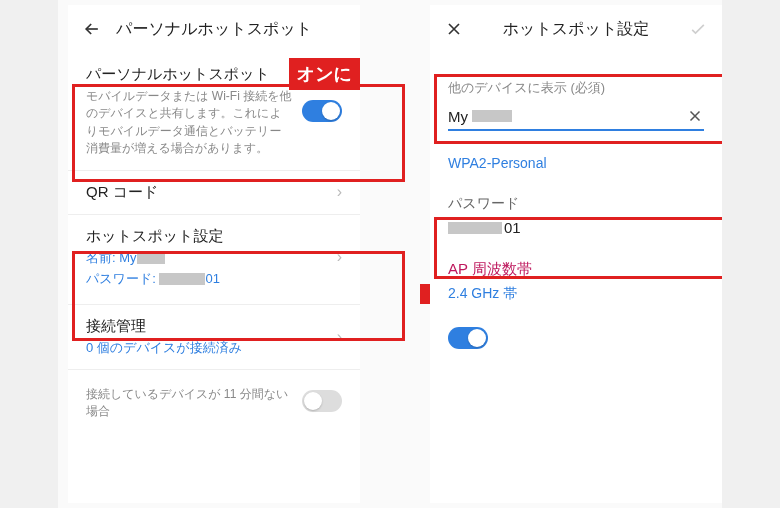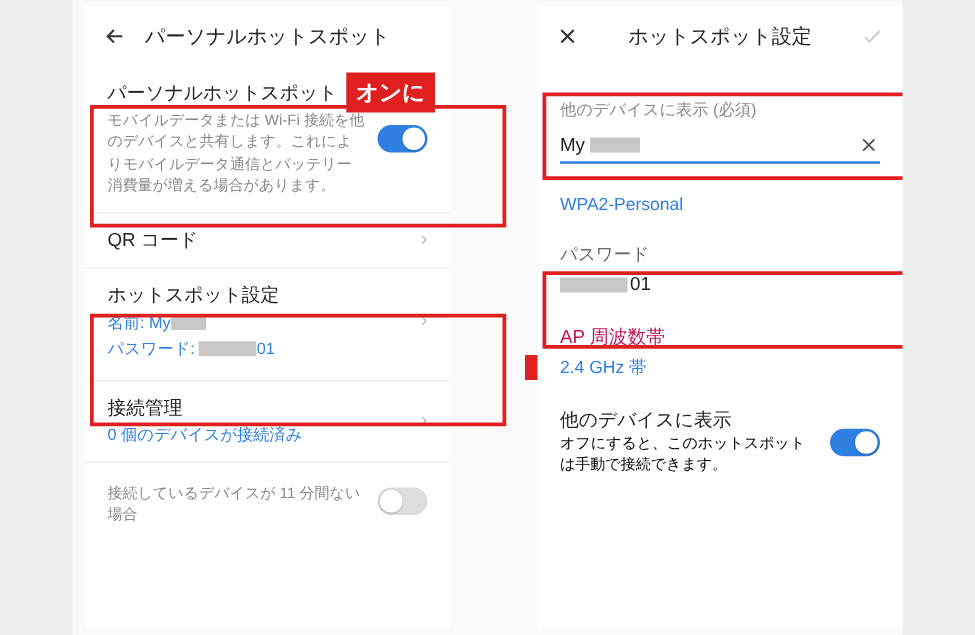--- a/index.html
+++ b/index.html
@@ -113,21 +113,21 @@
       <div class="row">
         <div style="flex:1">
           <div class="sub">接続しているデバイスが 11 分間ない場合</div>
         </div>
         <div class="toggle off">
             <div class="knob"></div>
           </div>
       </div>
     </div>
 
-    <div class="badge" style="top:53px; right:12px;">オンに</div>
+    <div class="badge" style="top:53px; right:0px;">オンに</div>
     <div class="hi" style="left:4px; top:79px; width:333px; height:98px;"></div>
     <div class="hi" style="left:4px; top:246px; width:333px; height:90px;"></div>
   </div>
 
   <div class="arrow-big">
     <svg width="58" height="48" viewBox="0 0 58 48">
         <path d="M0 14 H30 V2 L58 24 L30 46 V34 H0 Z" fill="#e02020"></path>
       </svg>
   </div>
 
@@ -173,24 +173,20 @@
       </div>
     </div>
 
     <div class="field">
       <div class="flabel" style="color:#be185d; font-size:15px; font-weight:500">AP 周波数帯</div>
       <div class="textval">2.4 GHz 帯</div>
     </div>
 
     <div class="field">
       <div class="row" style="display:flex; align-items:center; gap:10px">
-        <div style="flex:1">
-          <div style="font-size:15px; color:#222">他のデバイスに表示</div>
-          <div class="sub" style="font-size:12px">オフにすると、このホットスポットは手動で接続できます。</div>
-        </div>
         <div class="toggle on">
             <div class="knob"></div>
           </div>
       </div>
     </div>
 
     <div class="hi" style="left:4px; top:69px; width:333px; height:70px;"></div>
     <div class="hi" style="left:4px; top:212px; width:333px; height:62px;"></div>
   </div>
 

